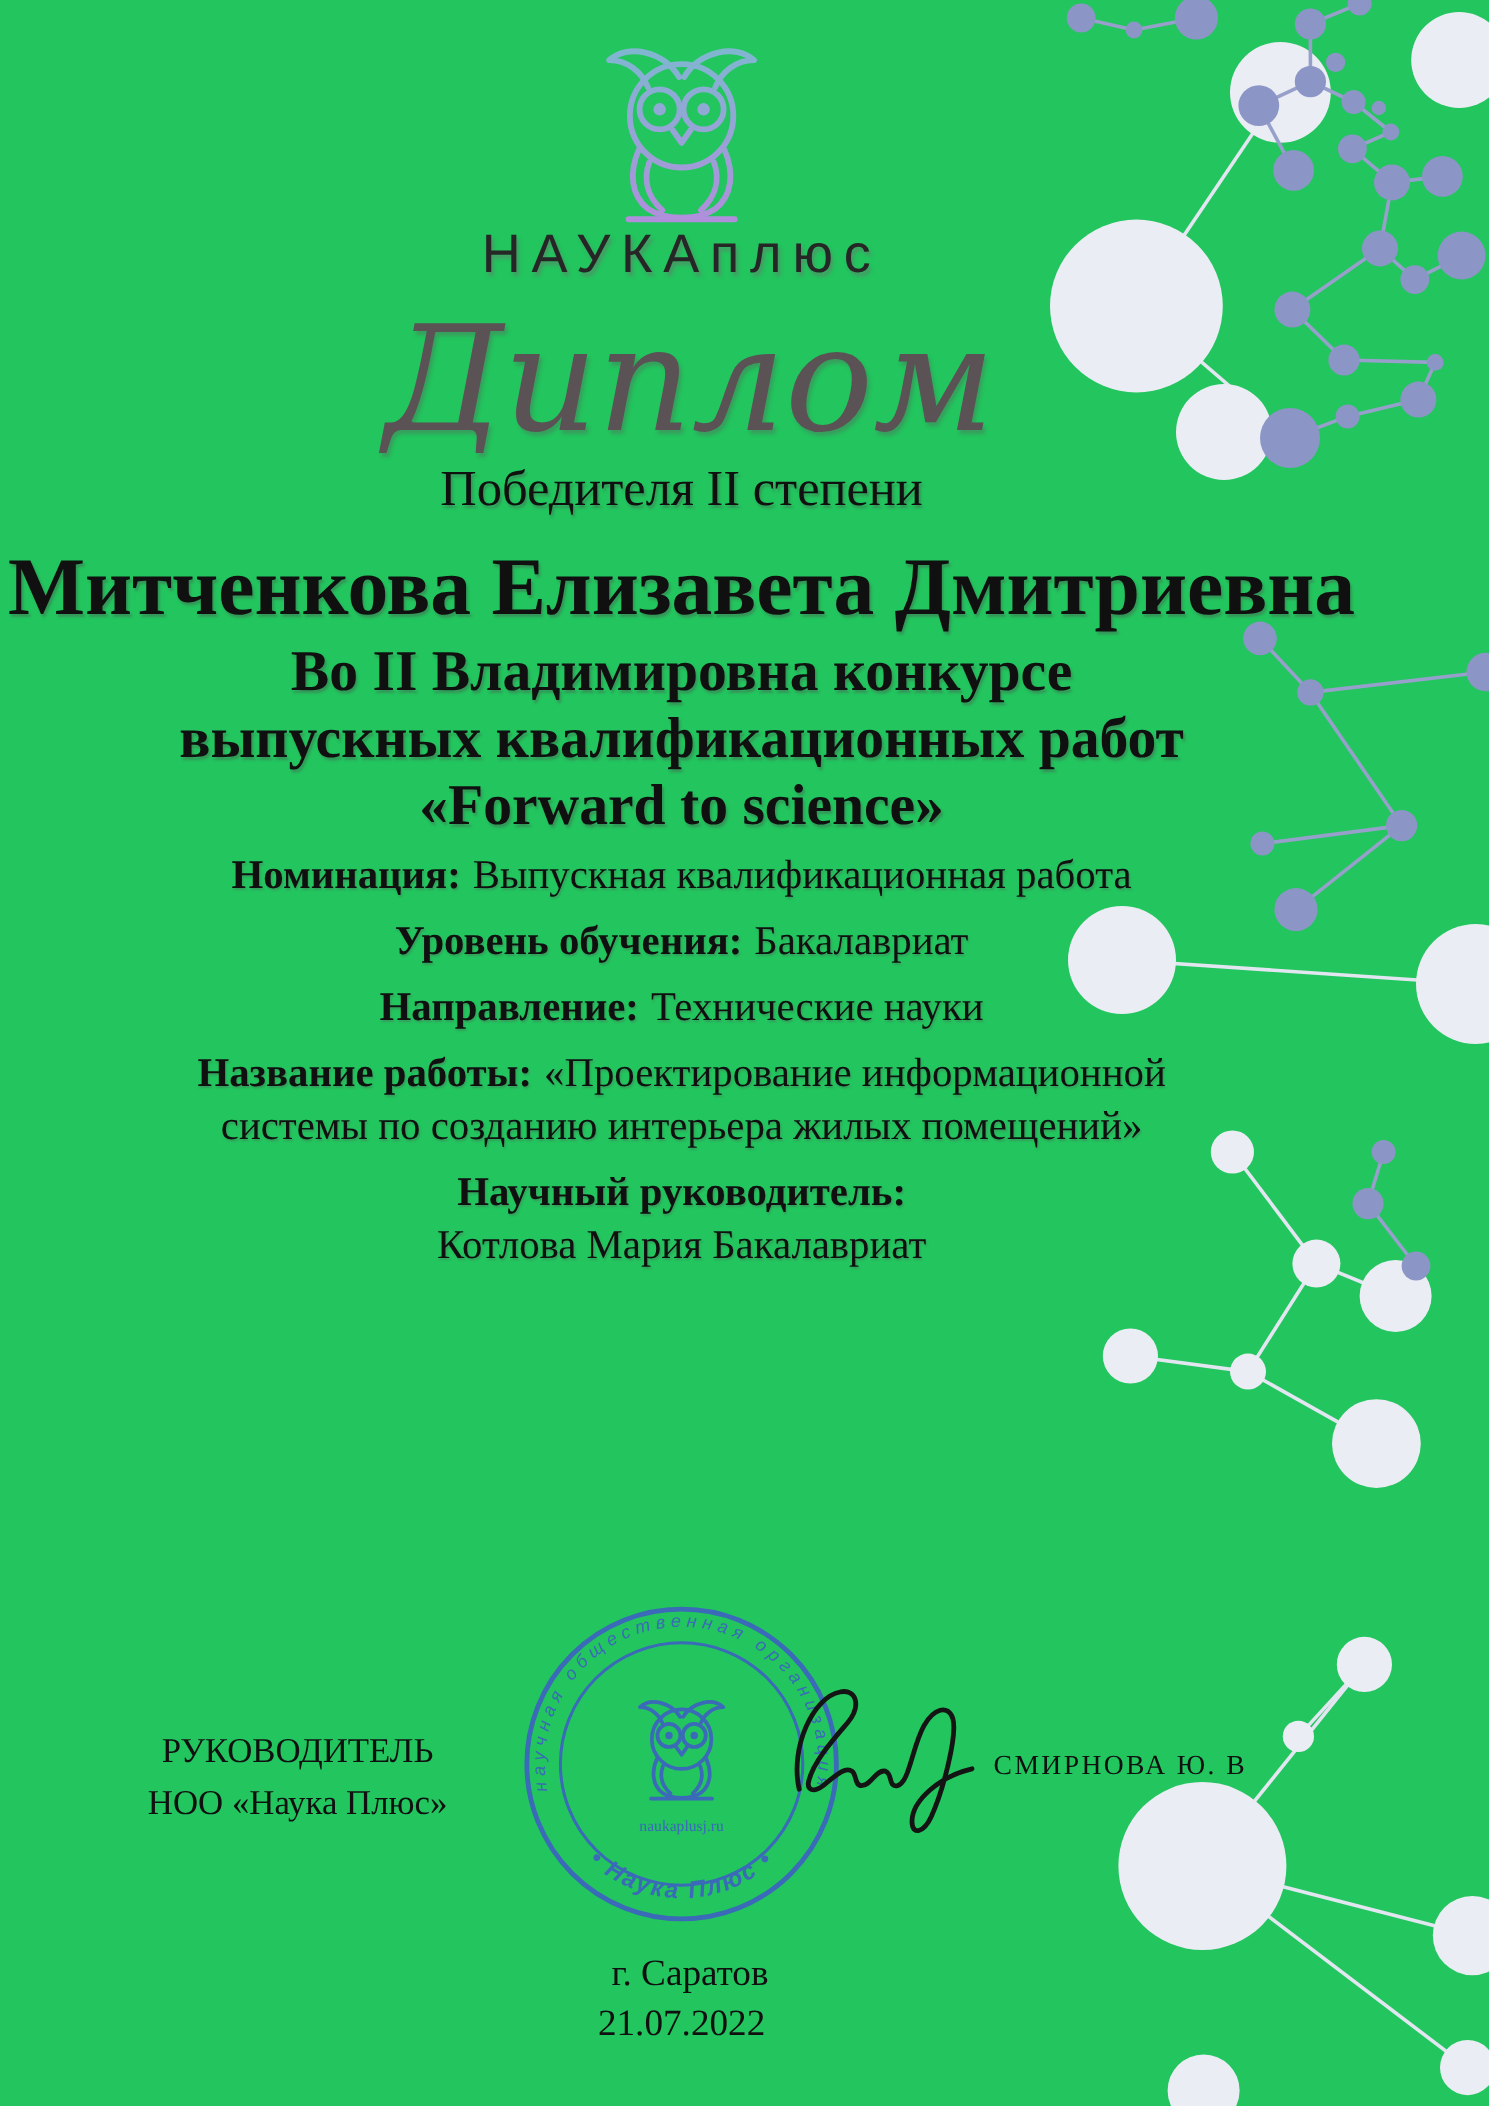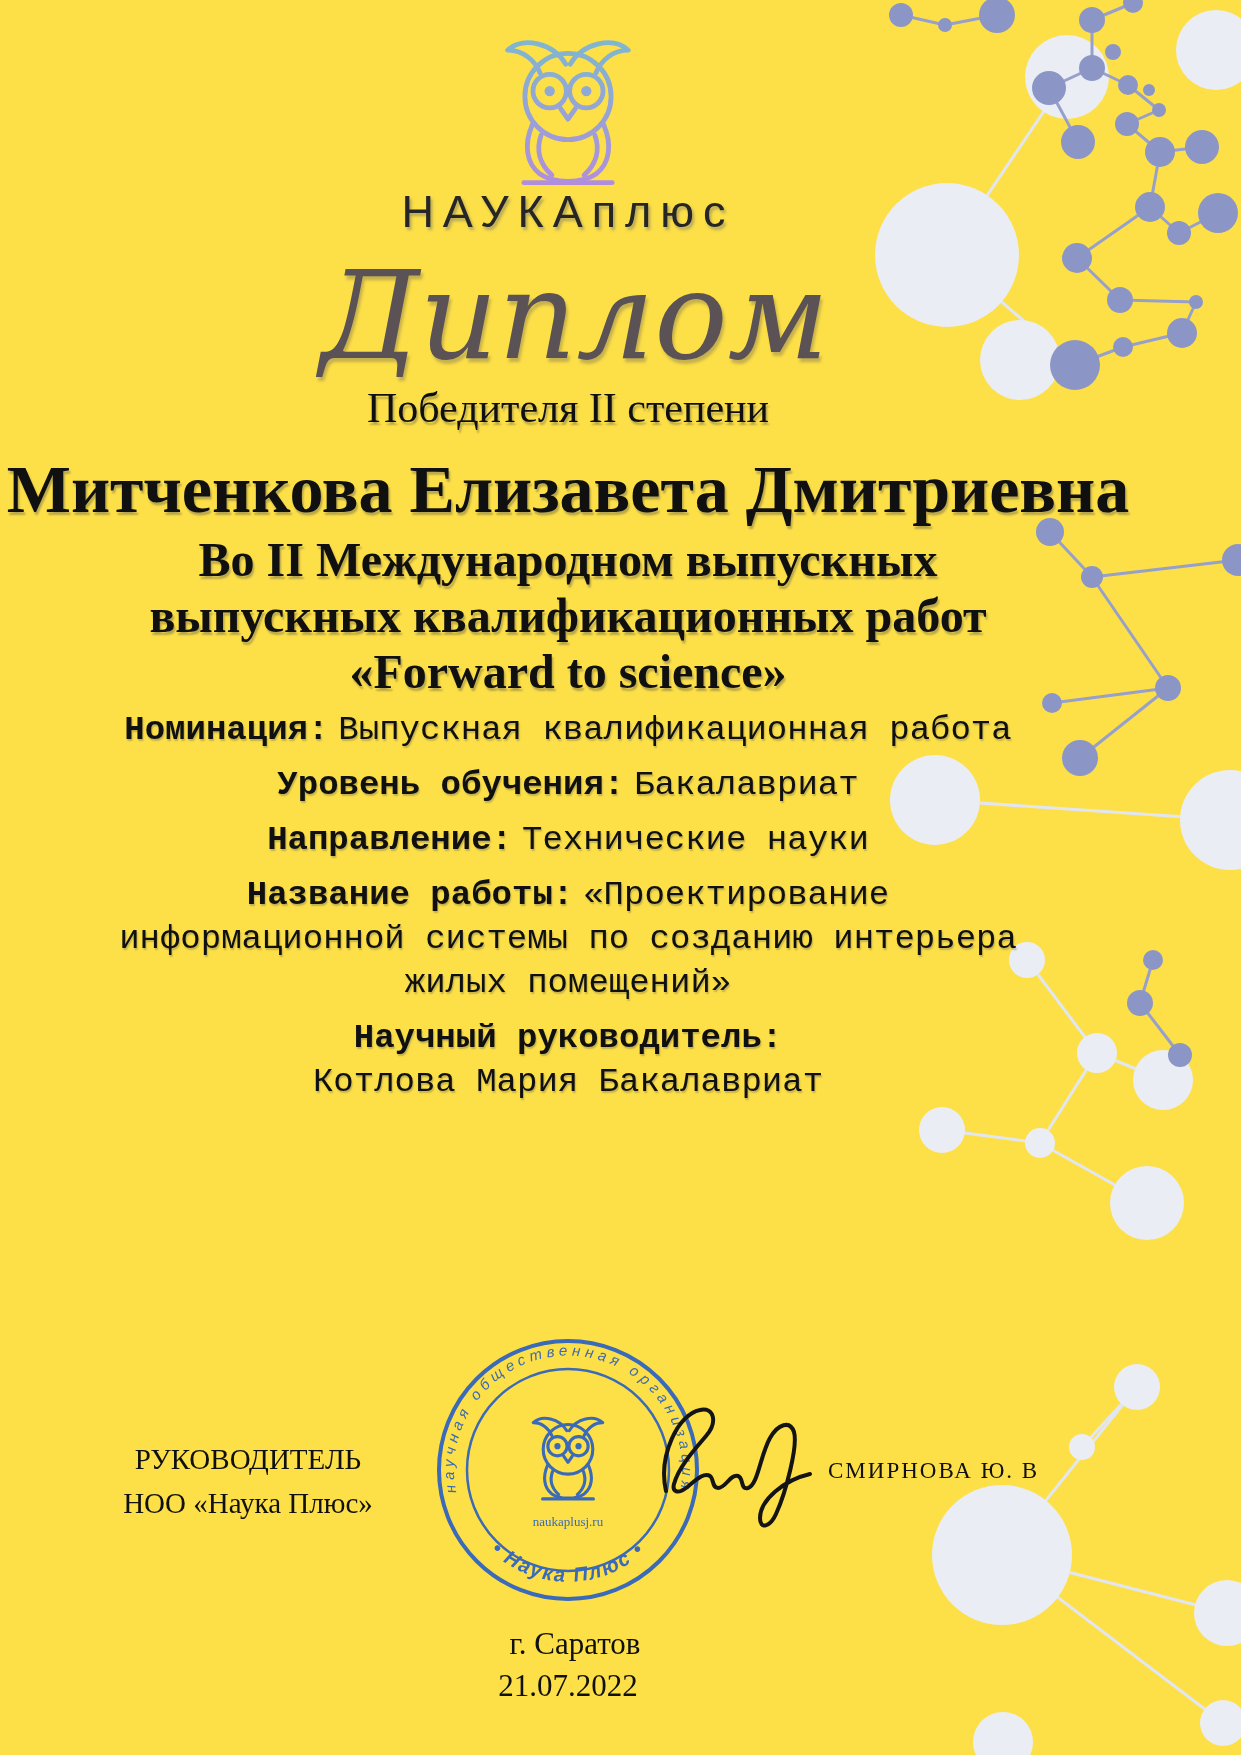--- a/index.html
+++ b/index.html
@@ -1,17 +1,17 @@
 <!DOCTYPE html>
 <html><head>
 <meta charset="utf-8">
 <style>
   html,body { margin:0; padding:0; background:#ffffff; }
   .page {
-    position:relative; width:1241px; height:1755px; background:#fde047;
+    position:relative; width:1241px; height:1755px; background:#22c55e;
     overflow:hidden; font-family:"Liberation Serif", serif; color:#101010;
   }
   .deco { position:absolute; top:0; right:0; z-index:0; }
   .content { position:absolute; left:0; top:0; width:1136px; height:100%; z-index:2; }
   .cblock { position:absolute; left:0; right:0; text-align:center; }
 
   .logo-wrap { top:34px; }
   .wordmark {
     top:186px; font-family:"Liberation Sans", sans-serif; font-size:45px;
     letter-spacing:9px; color:#262626; font-weight:400;
@@ -21,21 +21,21 @@
     top:252px; font-family:"DejaVu Serif", serif; font-style:italic;
     font-size:122px; line-height:1.05; color:#5a5254; font-weight:500;
     text-shadow:2px 4px 3px rgba(95,90,92,0.35);
     margin-left:13px;
   }
   .degree { top:384px; font-size:42px; text-shadow:1.5px 2.5px 2px rgba(80,80,80,0.4); }
   .recipient { top:450px; font-size:68px; font-weight:700; text-shadow:1.5px 2.5px 2px rgba(80,80,80,0.4); }
   .contest { top:532px; font-size:48px; font-weight:700; line-height:56px; text-shadow:1.5px 2.5px 2px rgba(80,80,80,0.4); }
 
   .details { top:708px; font-size:34px; line-height:44px; text-shadow:1px 2px 1.5px rgba(90,90,90,0.35); }
-  .details p { margin:0 0 11px 0;font-family:Liberation Mono, monospace; }
+  .details p { margin:0 0 11px 0; }
   .details b { margin-right:10px; }
   .work-title { max-width:930px; margin-left:auto !important; margin-right:auto !important; }
   .supervisor { margin-top:19px; }
   .supervisor .lbl { font-weight:700; }
 
   .footer-left {
     position:absolute; left:88px; top:1438px; width:320px; text-align:center;
     font-size:29px; line-height:1.5; z-index:2;
   }
   .stamp { position:absolute; left:433px; top:1335px; z-index:2; }
@@ -180,21 +180,21 @@
 
     <div class="cblock wordmark">НАУКАплюс</div>
 
     <div class="cblock diploma-title">Диплом</div>
 
     <div class="cblock degree">Победителя II степени</div>
 
     <div class="cblock recipient">Митченкова Елизавета Дмитриевна</div>
 
     <div class="cblock contest">
-      <div>Во II Международном выпускных</div>
+      <div>Во II Владимировна конкурсе</div>
       <div>выпускных квалификационных работ</div>
       <div>«Forward to science»</div>
     </div>
 
     <div class="cblock details">
       <p><b>Номинация:</b><span>Выпускная квалификационная работа</span></p>
       <p><b>Уровень обучения:</b><span>Бакалавриат</span></p>
       <p><b>Направление:</b><span>Технические науки</span></p>
       <p class="work-title"><b>Название работы:</b><span>«Проектирование информационной системы по созданию интерьера жилых помещений»</span></p>
       <p class="supervisor">

